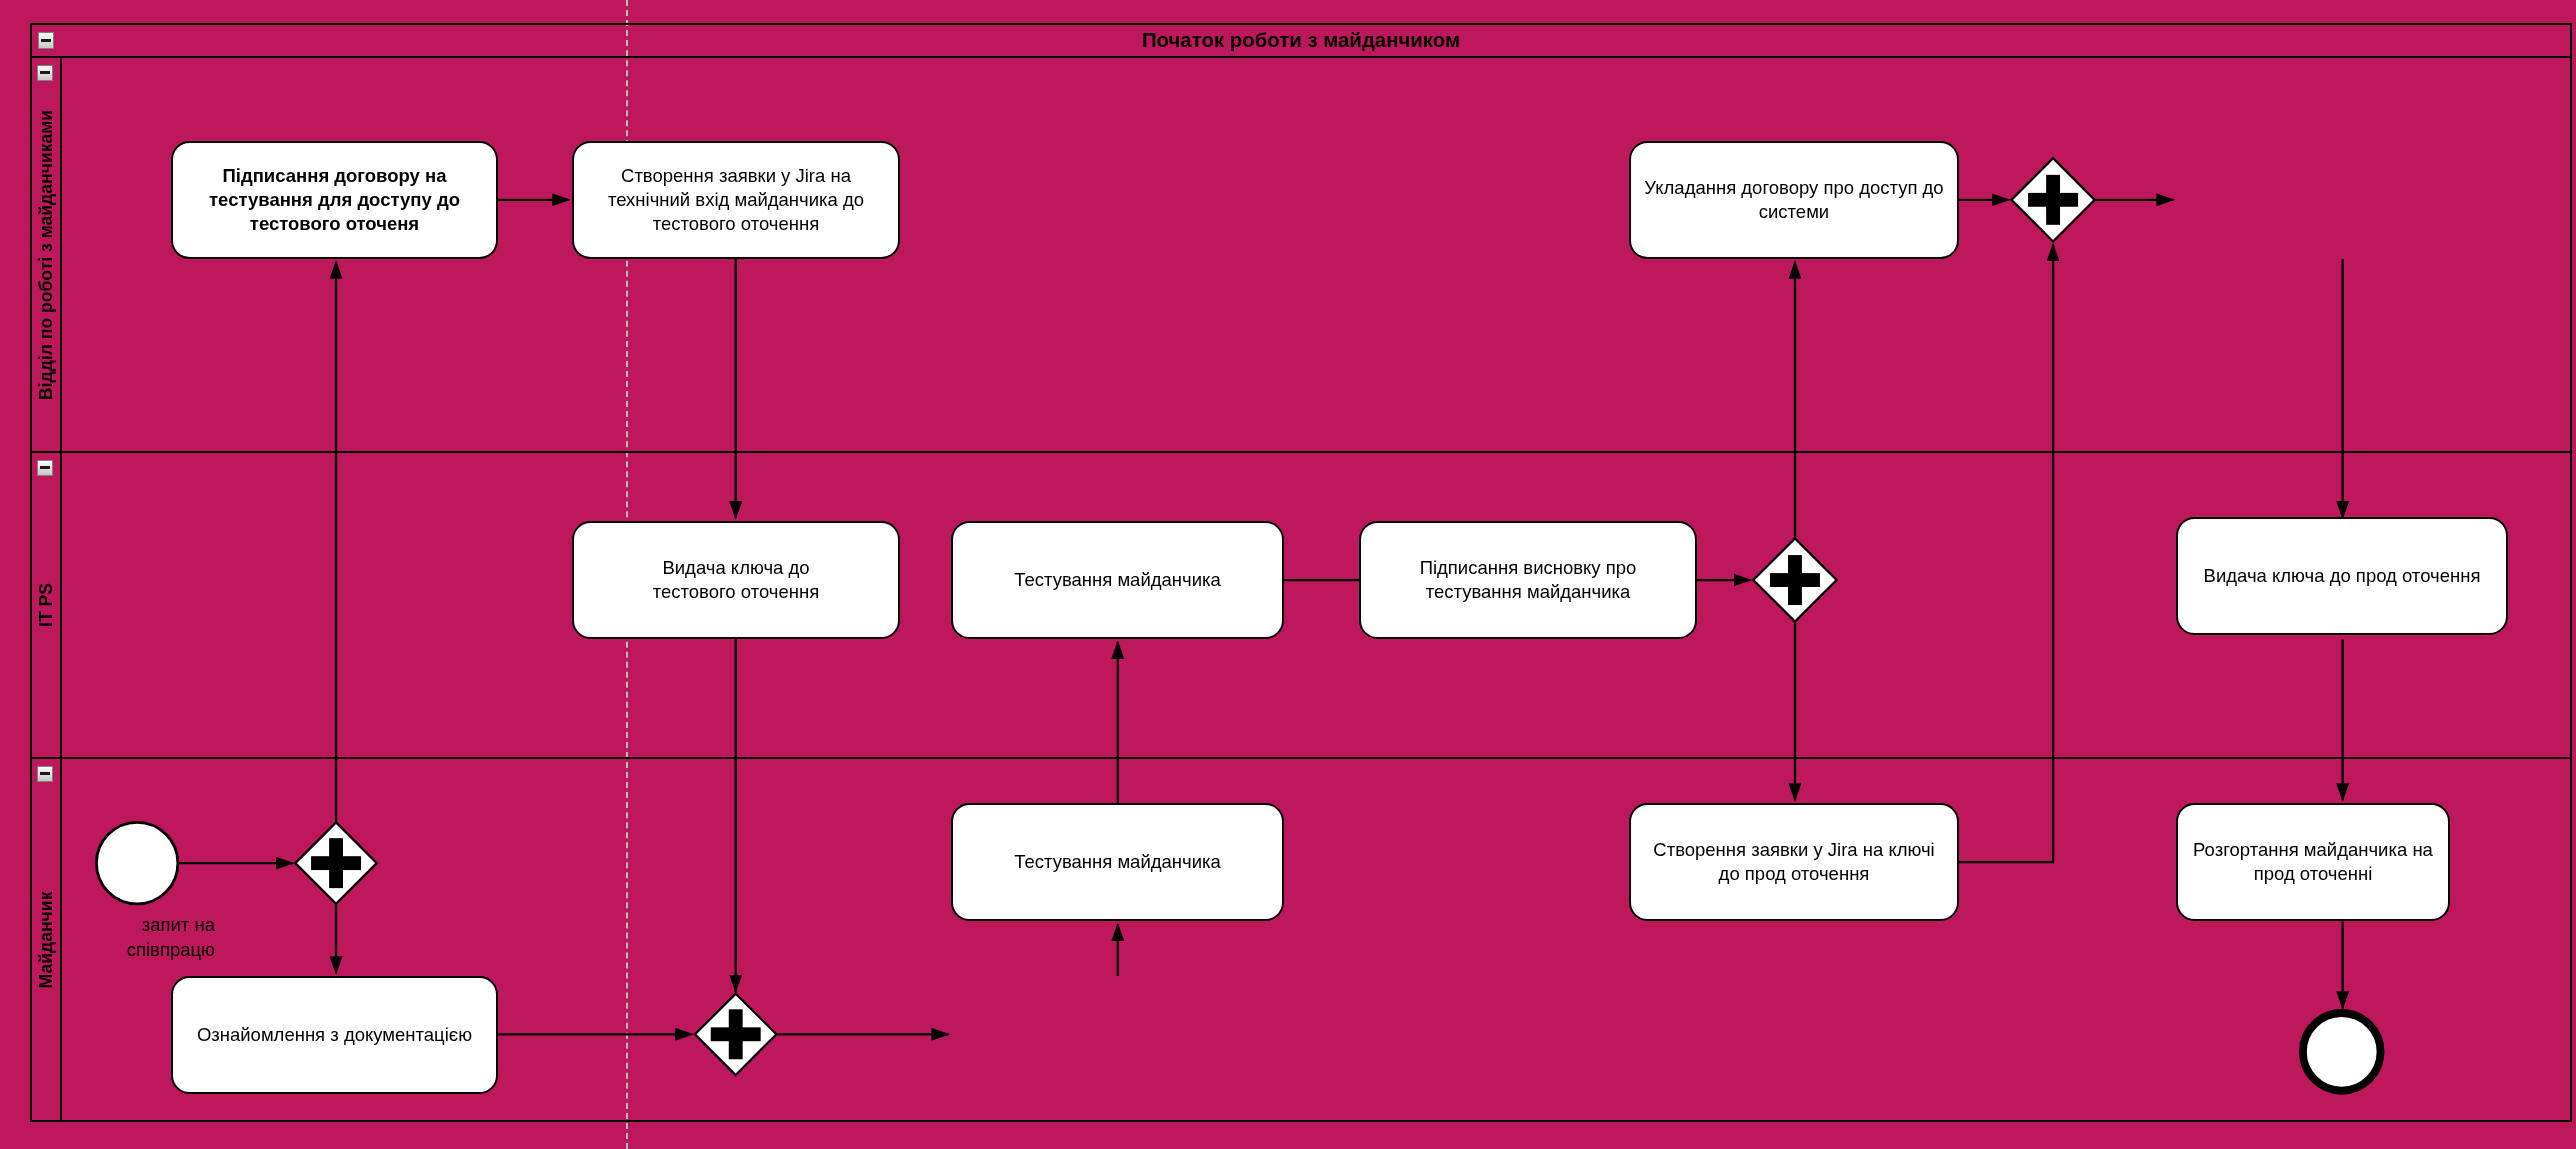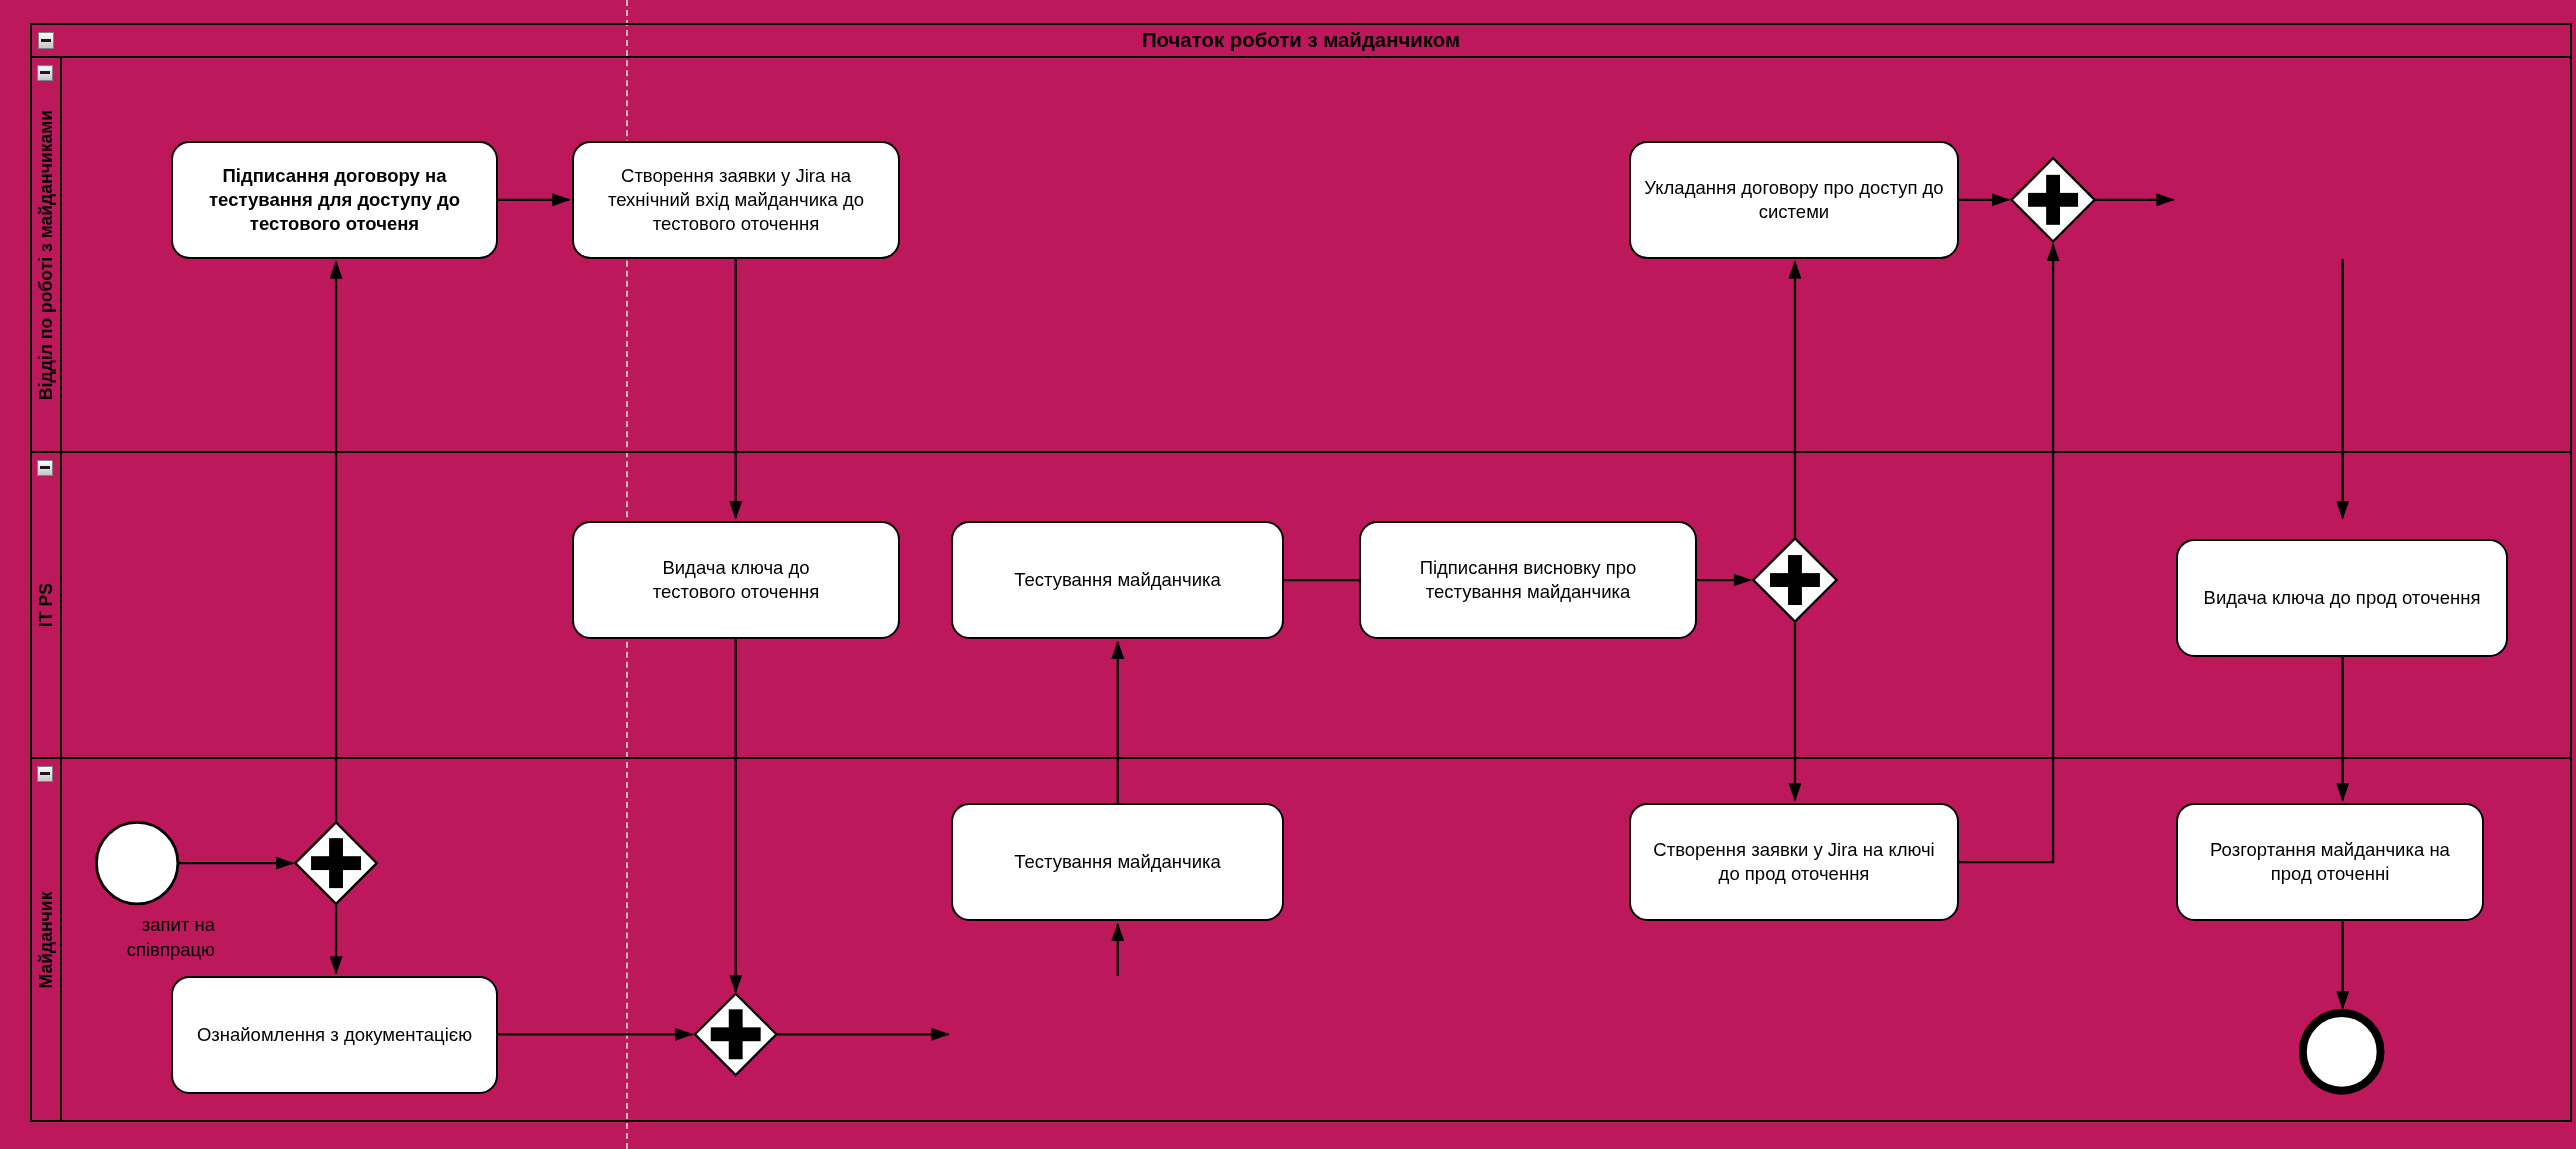--- a/index.html
+++ b/index.html
@@ -140,23 +140,23 @@
     </div>
   </div>
 
   <div class="task" style="left:171px;top:141px;width:327px;height:118px;font-weight:bold;">Підписання договору на тестування для доступу до тестового оточеня</div>
   <div class="task" style="left:572px;top:141px;width:328px;height:118px;">Створення заявки у Jira на технічний вхід майданчика до тестового оточення</div>
   <div class="task" style="left:1629px;top:141px;width:330px;height:118px;">Укладання договору про доступ до системи</div>
 
   <div class="task narrow" style="left:572px;top:521px;width:328px;height:118px;">Видача ключа до тестового оточення</div>
   <div class="task" style="left:951px;top:521px;width:333px;height:118px;">Тестування майданчика</div>
   <div class="task" style="left:1359px;top:521px;width:338px;height:118px;">Підписання висновку про тестування майданчика</div>
-  <div class="task" style="left:2176px;top:539px;width:332px;height:118px;">Видача ключа до прод оточення</div>
+  <div class="task" style="left:2176px;top:517px;width:332px;height:118px;">Видача ключа до прод оточення</div>
 
   <div class="task" style="left:951px;top:803px;width:333px;height:118px;">Тестування майданчика</div>
   <div class="task" style="left:1629px;top:803px;width:330px;height:118px;">Створення заявки у Jira на ключі до прод оточення</div>
-  <div class="task" style="left:2176px;top:803px;width:308px;height:118px;">Розгортання майданчика на прод оточенні</div>
+  <div class="task" style="left:2176px;top:803px;width:274px;height:118px;">Розгортання майданчика на прод оточенні</div>
   <div class="task" style="left:171px;top:976px;width:327px;height:118px;">Ознайомлення з документацією</div>
 
   <div class="event-label">запит на співпрацю</div>
 
 </div>
 
 
 </body></html>

